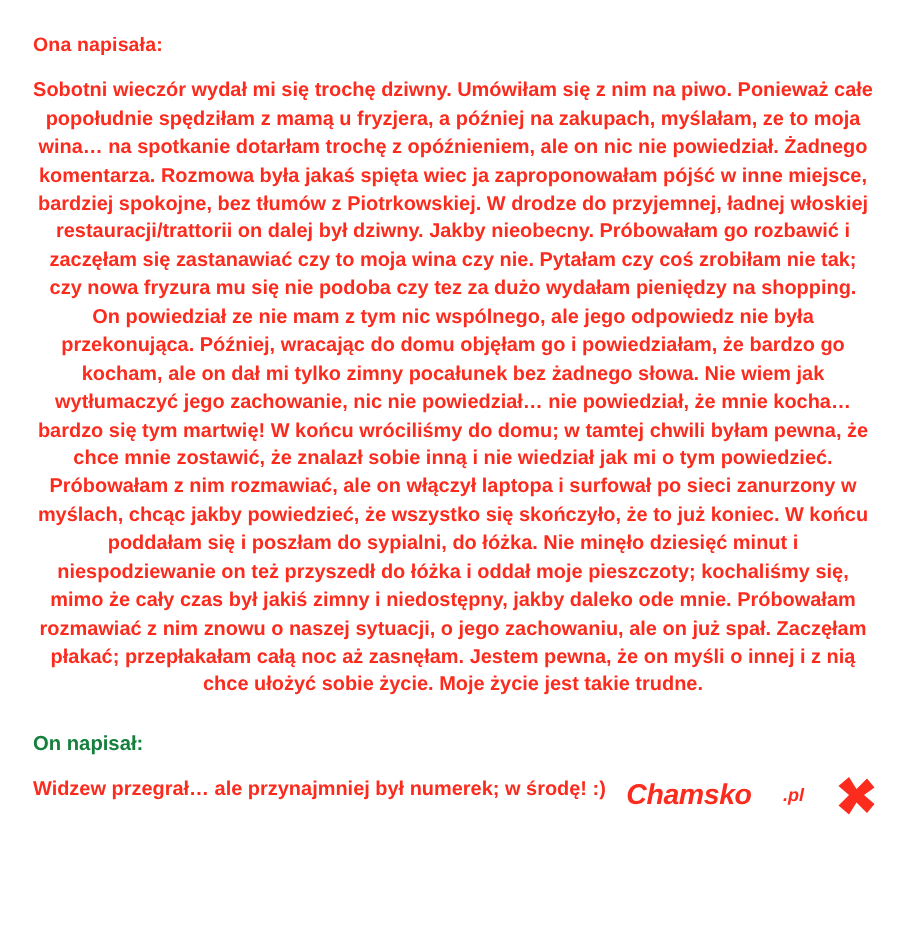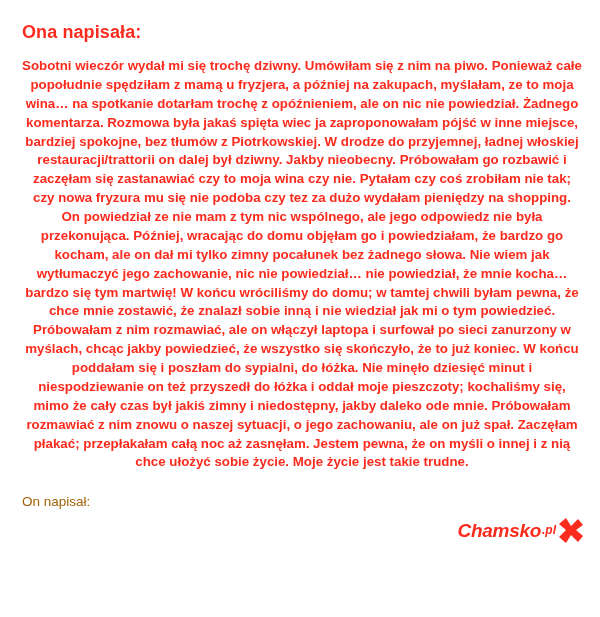--- a/index.html
+++ b/index.html
@@ -15,56 +15,56 @@
     overflow: hidden;
   }
   .page {
     position: relative;
     width: 600px;
     height: 617px;
     box-sizing: border-box;
     padding: 22px 18px 10px 22px;
   }
   .heading {
-    font-size: 18px;
+    font-size: 13px;
     font-weight: bold;
     color: #fb2b1e;
     margin: 0 0 14px 0;
     letter-spacing: 0.1px;
   }
   .body-text {
     font-size: 13.3px;
     font-weight: bold;
     line-height: 1.42;
     color: #fb2b1e;
     margin: 0;
     text-align: center;
     width: 560px;
   }
   .heading-second {
     font-size: 13.5px;
-    font-weight: normal;
-    color: #a16207;
+    font-weight: bold;
+    color: #15803d;
     margin: 22px 0 14px 0;
   }
   .reply-text {
     font-size: 13.3px;
     font-weight: bold;
     line-height: 1.42;
     color: #fb2b1e;
     margin: 0;
     width: 520px;
   }
   .watermark {
     position: absolute;
     right: 14px;
     bottom: 72px;
     display: flex;
     align-items: center;
-    gap: 0;
+    gap: 20px;
     user-select: none;
   }
   .wm-text {
     font-size: 19px;
     font-weight: bold;
     font-style: italic;
     color: #fb2b1e;
     letter-spacing: -0.3px;
     line-height: 1;
   }
@@ -87,20 +87,21 @@
 <body>
 
 <div class="page">
 
   <p class="heading">Ona napisała:</p>
 
   <p class="body-text">Sobotni wieczór wydał mi się trochę dziwny. Umówiłam się z nim na piwo. Ponieważ całe popołudnie spędziłam z mamą u fryzjera, a później na zakupach, myślałam, ze to moja wina… na spotkanie dotarłam trochę z opóźnieniem, ale on nic nie powiedział. Żadnego komentarza. Rozmowa była jakaś spięta wiec ja zaproponowałam pójść w inne miejsce, bardziej spokojne, bez tłumów z Piotrkowskiej. W drodze do przyjemnej, ładnej włoskiej restauracji/trattorii on dalej był dziwny. Jakby nieobecny. Próbowałam go rozbawić i zaczęłam się zastanawiać czy to moja wina czy nie. Pytałam czy coś zrobiłam nie tak; czy nowa fryzura mu się nie podoba czy tez za dużo wydałam pieniędzy na shopping. On powiedział ze nie mam z tym nic wspólnego, ale jego odpowiedz nie była przekonująca. Później, wracając do domu objęłam go i powiedziałam, że bardzo go kocham, ale on dał mi tylko zimny pocałunek bez żadnego słowa. Nie wiem jak wytłumaczyć jego zachowanie, nic nie powiedział… nie powiedział, że mnie kocha… bardzo się tym martwię! W końcu wróciliśmy do domu; w tamtej chwili byłam pewna, że chce mnie zostawić, że znalazł sobie inną i nie wiedział jak mi o tym powiedzieć. Próbowałam z nim rozmawiać, ale on włączył laptopa i surfował po sieci zanurzony w myślach, chcąc jakby powiedzieć, że wszystko się skończyło, że to już koniec. W końcu poddałam się i poszłam do sypialni, do łóżka. Nie minęło dziesięć minut i niespodziewanie on też przyszedł do łóżka i oddał moje pieszczoty; kochaliśmy się, mimo że cały  czas był jakiś zimny i niedostępny, jakby daleko ode mnie. Próbowałam rozmawiać z nim znowu o naszej sytuacji, o jego zachowaniu, ale on już spał. Zaczęłam płakać; przepłakałam całą noc aż zasnęłam. Jestem pewna, że on myśli o innej i z nią chce ułożyć sobie życie. Moje życie jest takie trudne.</p>
 
   <p class="heading-second">On napisał:</p>
 
+  <p class="reply-text">Widzew przegrał… ale przynajmniej był numerek; w środę!  :)</p>
 
   <div class="watermark">
     <span class="wm-text">Chamsko</span>
     <span class="wm-sup">.pl</span>
     <svg class="wm-mark" viewBox="0 0 30 30">
       <polygon points="3,9 10,3 15,11 22,4 27,10 20,15 27,21 22,27 15,20 10,28 3,22 10,15" fill="#fb2b1e"></polygon>
     </svg>
   </div>
 
 </div>

